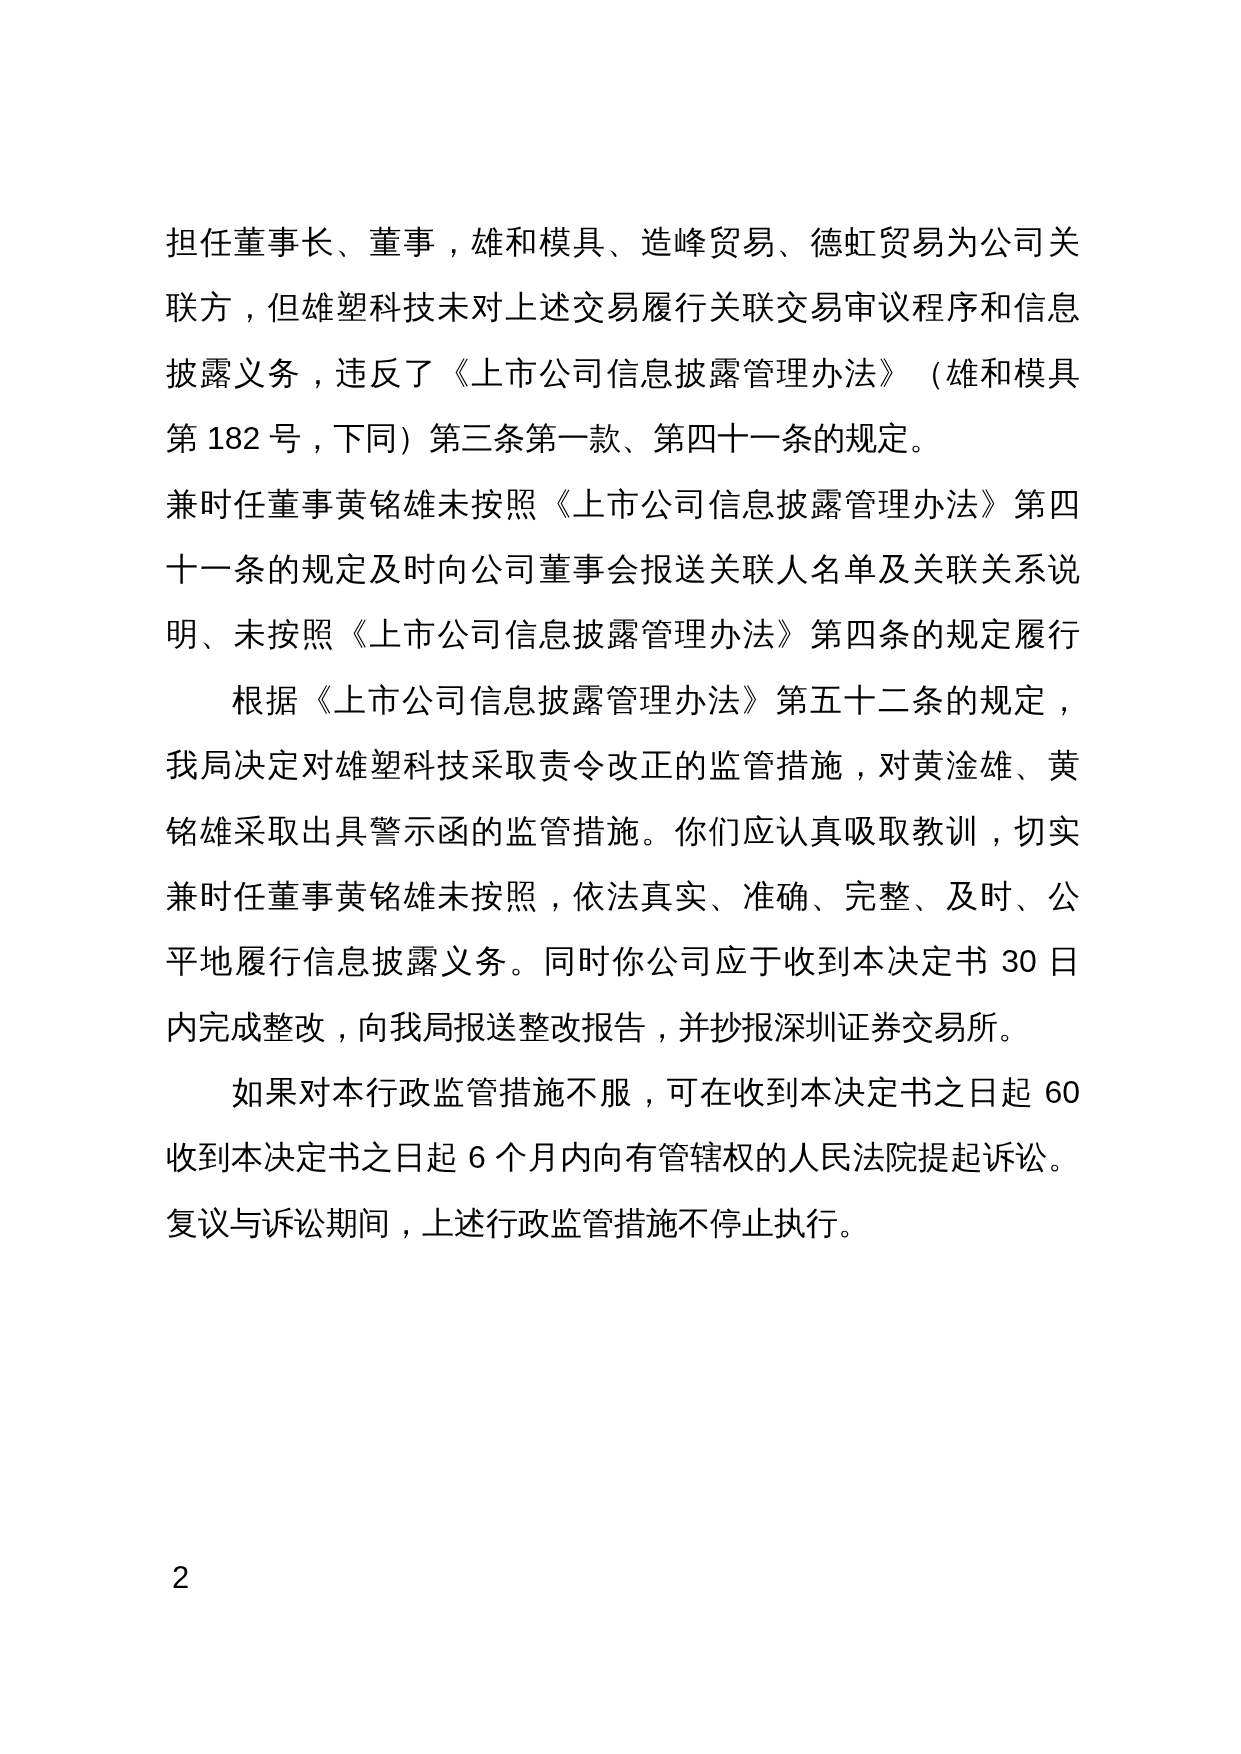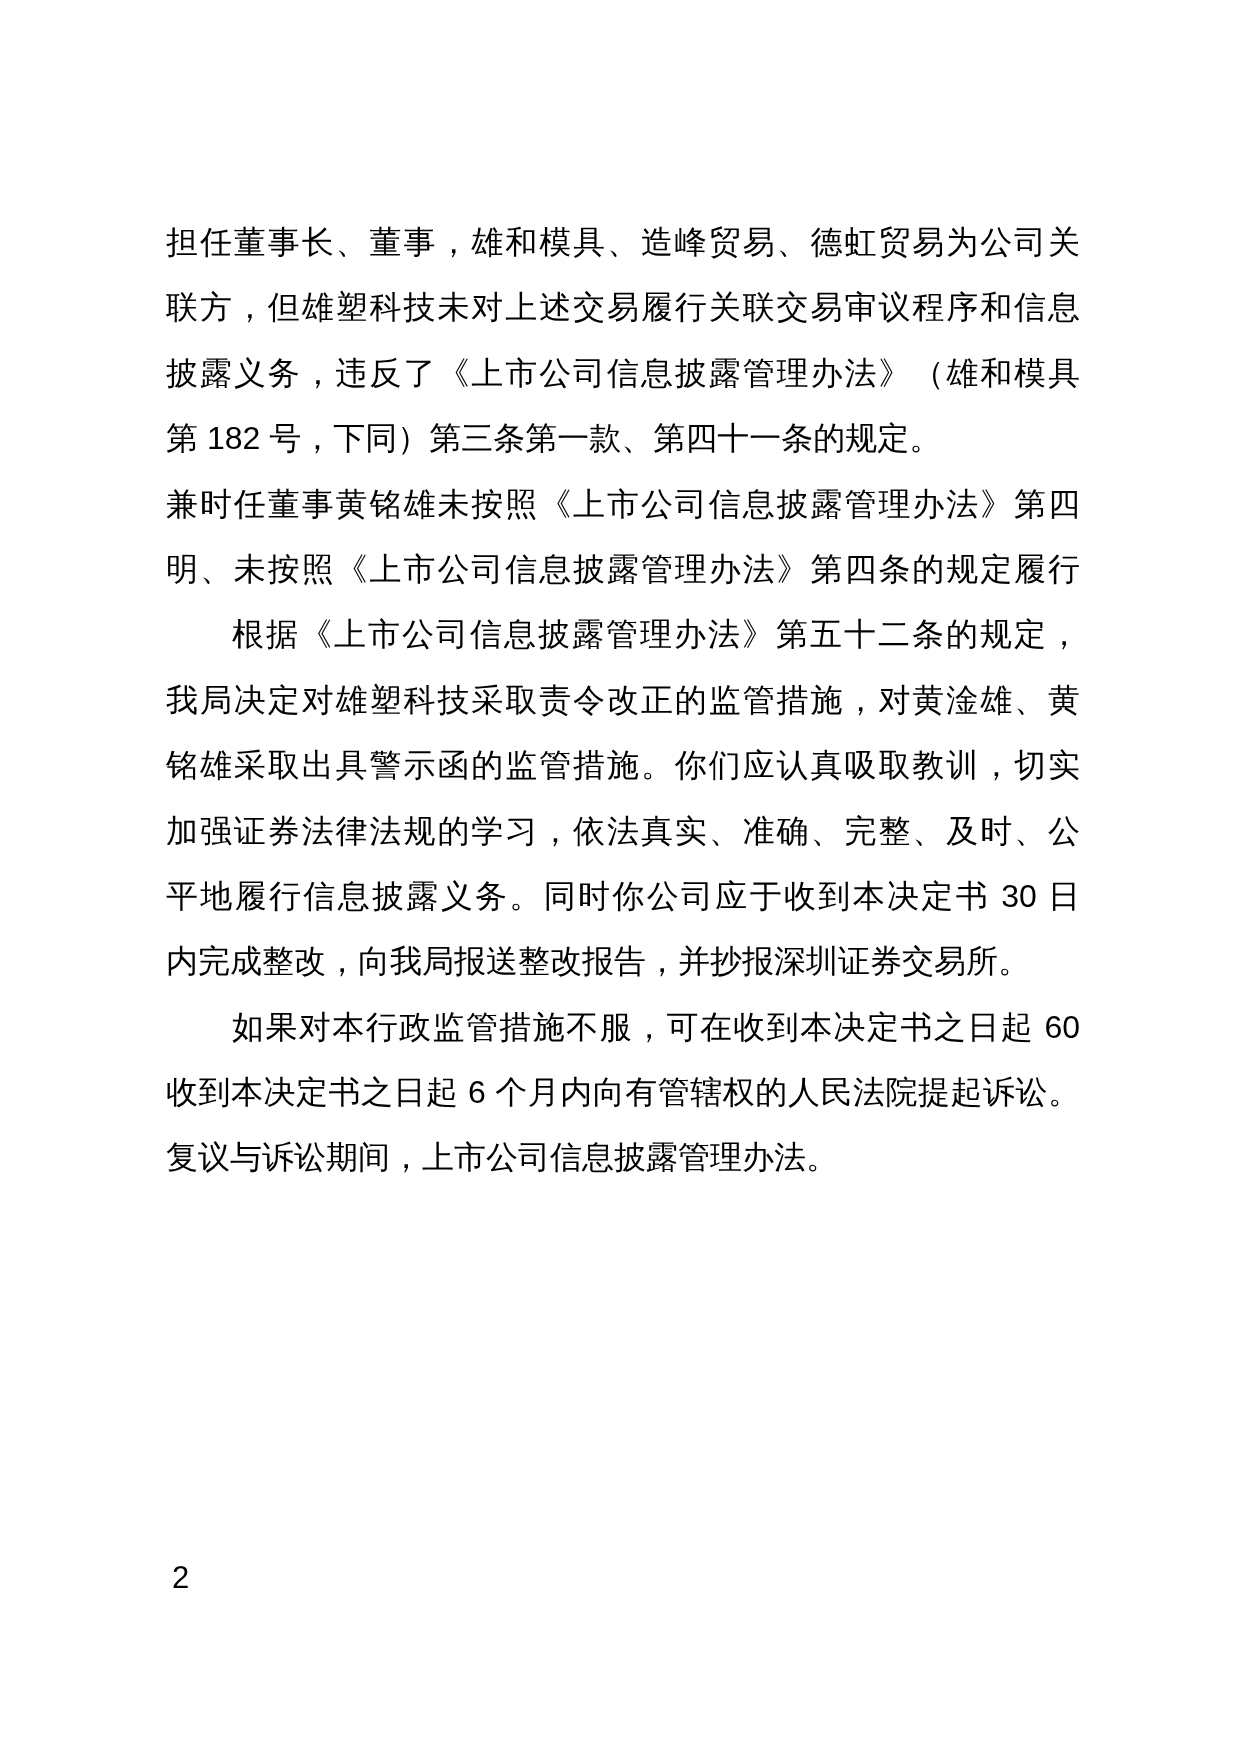--- a/index.html
+++ b/index.html
@@ -57,30 +57,31 @@
 <div class="page">
   <div class="content">
       <div class="paragraph">
         <div class="line">担任董事长、董事，雄和模具、造峰贸易、德虹贸易为公司关</div>
         <div class="line">联方，但雄塑科技未对上述交易履行关联交易审议程序和信息</div>
         <div class="line">披露义务，违反了《上市公司信息披露管理办法》（雄和模具</div>
         <div class="line last">第 182 号，下同）第三条第一款、第四十一条的规定。</div>
       </div>
       <div class="paragraph">
         <div class="line">兼时任董事黄铭雄未按照《上市公司信息披露管理办法》第四</div>
+        <div class="line">十一条的规定及时向公司董事会报送关联人名单及关联关系说</div>
         <div class="line">明、未按照《上市公司信息披露管理办法》第四条的规定履行</div>
       </div>
       <div class="paragraph">
         <div class="line indent">根据《上市公司信息披露管理办法》第五十二条的规定，</div>
         <div class="line">我局决定对雄塑科技采取责令改正的监管措施，对黄淦雄、黄</div>
         <div class="line">铭雄采取出具警示函的监管措施。你们应认真吸取教训，切实</div>
-        <div class="line">加强证券法律法规的学习，依法真实、准确、完整、及时、公</div>
+        <div class="line">兼时任董事黄铭雄未按照，依法真实、准确、完整、及时、公</div>
         <div class="line">平地履行信息披露义务。同时你公司应于收到本决定书 30 日</div>
         <div class="line last">内完成整改，向我局报送整改报告，并抄报深圳证券交易所。</div>
       </div>
       <div class="paragraph">
         <div class="line indent">如果对本行政监管措施不服，可在收到本决定书之日起 60</div>
         <div class="line">收到本决定书之日起 6 个月内向有管辖权的人民法院提起诉讼。</div>
-        <div class="line last">复议与诉讼期间，上市公司信息披露管理办法。</div>
+        <div class="line last">复议与诉讼期间，上述行政监管措施不停止执行。</div>
       </div>
     </div>
   <div class="page-number">2</div>
 </div>
 
 </body></html>

